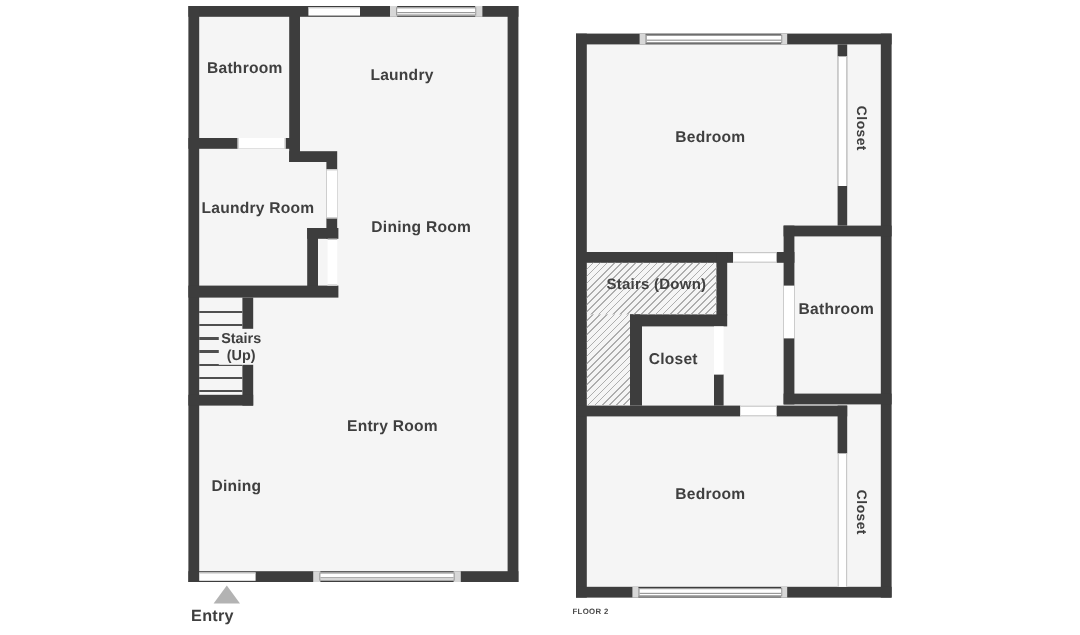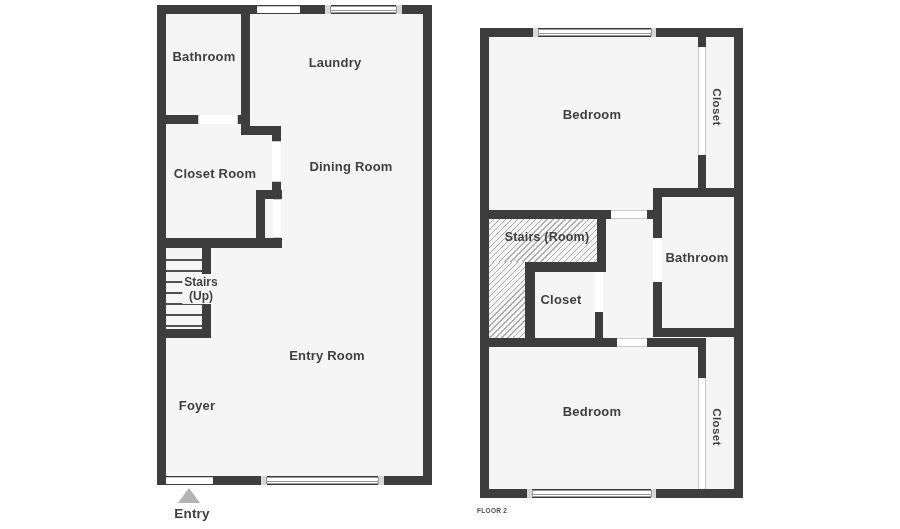--- a/index.html
+++ b/index.html
@@ -75,31 +75,31 @@
     <div class="cap" style="left:261px;top:476px;width:6px;height:9px;"></div>
     <div class="cap" style="left:378px;top:476px;width:6px;height:9px;"></div>
     <div class="win" style="left:266px;top:477px;width:113px;height:7px;">
         <span class="pane"></span>
       </div>
 
     <div class="treads" style="left:166px;top:250px;width:36px;height:79px;"></div>
 
     <div class="lbl" style="left:204px;top:56px;">Bathroom</div>
     <div class="lbl" style="left:335px;top:62px;">Laundry</div>
-    <div class="lbl" style="left:215px;top:173px;">Closet Room</div>
-    <div class="lbl" style="left:351px;top:166px;">Dining Room</div>
+    <div class="lbl" style="left:215px;top:173px;">Laundry Room</div>
+    <div class="lbl" style="left:351px;top:189px;">Dining Room</div>
     <div class="lbl-stairs" style="left:201px;top:289px;">
       <div>Stairs</div>
       <div>(Up)</div>
     </div>
     <div class="lbl" style="left:327px;top:355px;">Entry Room</div>
-    <div class="lbl" style="left:197px;top:405px;">Foyer</div>
+    <div class="lbl" style="left:197px;top:405px;">Dining</div>
 
     <div class="tri" style="left:178px;top:488px;"></div>
-    <div class="entry-lbl" style="left:192px;top:513px;">Entry</div>
+    <div class="entry-lbl" style="left:177px;top:513px;">Entry</div>
   </section>
 
   <section>
     <div class="fill" style="left:480px;top:28px;width:263px;height:470px;"></div>
 
     <div class="w" style="left:480px;top:28px;width:263px;height:9px;"></div>
     <div class="w" style="left:480px;top:28px;width:9px;height:470px;"></div>
     <div class="w" style="left:734px;top:28px;width:9px;height:470px;"></div>
     <div class="w" style="left:480px;top:489px;width:263px;height:9px;"></div>
 
@@ -133,21 +133,21 @@
         <span class="pane"></span>
       </div>
     <div class="cap" style="left:527px;top:489px;width:5px;height:9px;"></div>
     <div class="cap" style="left:651px;top:489px;width:5px;height:9px;"></div>
     <div class="win" style="left:532px;top:490px;width:120px;height:7px;">
         <span class="pane"></span>
       </div>
 
     <div class="lbl" style="left:592px;top:114px;">Bedroom</div>
     <div class="lbl-v" style="left:717px;top:107px;">Closet</div>
-    <div class="lbl" style="left:547px;top:237px;font-size:12.5px;">Stairs (Room)</div>
+    <div class="lbl" style="left:547px;top:237px;font-size:12.5px;">Stairs (Down)</div>
     <div class="lbl" style="left:697px;top:257px;">Bathroom</div>
     <div class="lbl" style="left:561px;top:299px;">Closet</div>
     <div class="lbl" style="left:592px;top:411px;">Bedroom</div>
     <div class="lbl-v" style="left:717px;top:427px;">Closet</div>
 
     <div class="floor-tag" style="left:477px;top:507px;">FLOOR 2</div>
   </section>
 
 </div>
 

